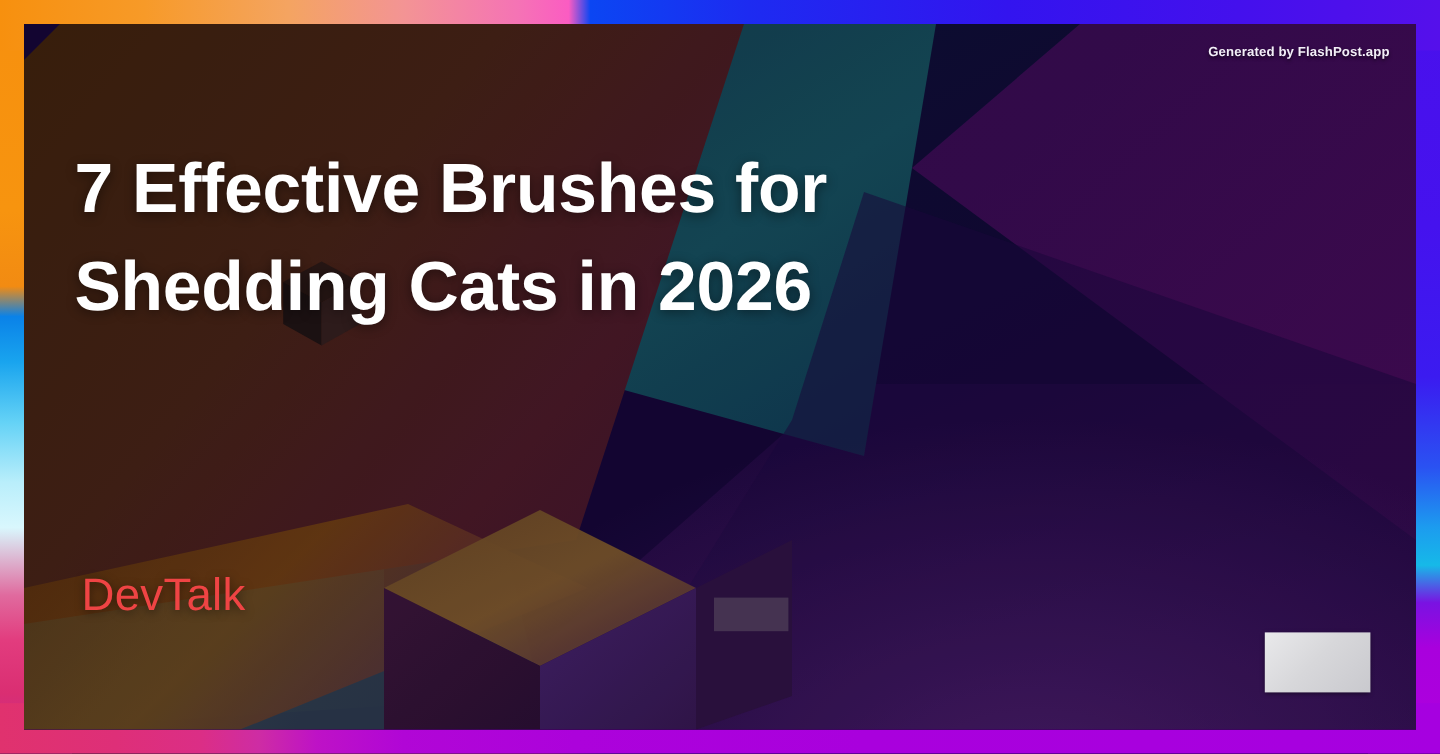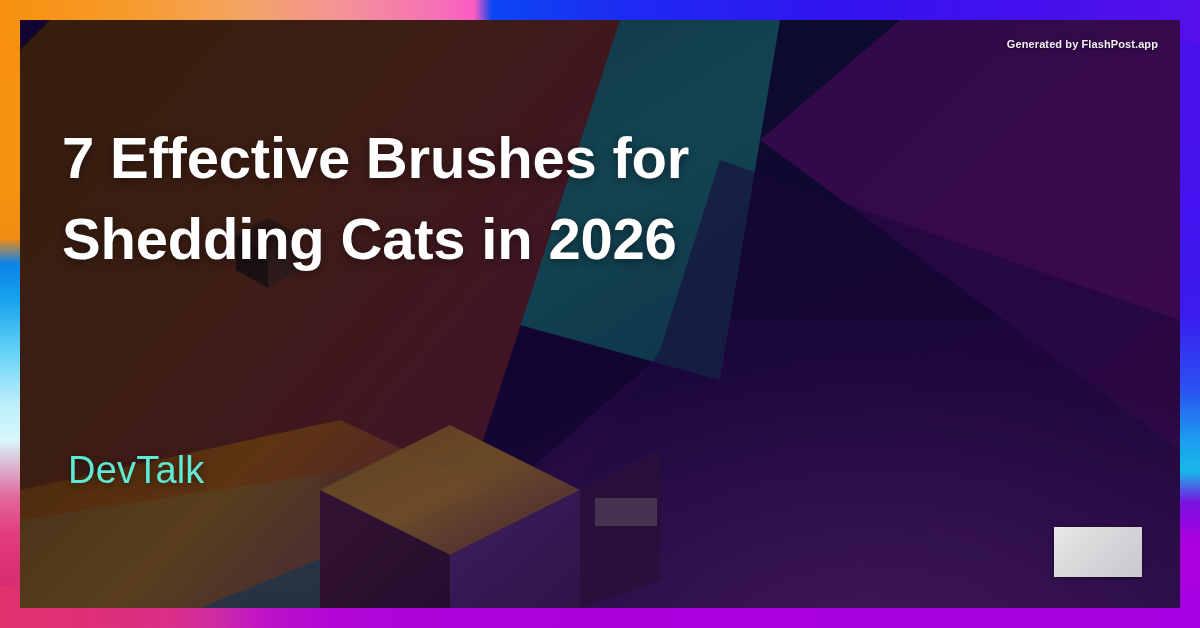--- a/index.html
+++ b/index.html
@@ -165,22 +165,22 @@
     font-size: 58px;
     line-height: 1.40;
     font-weight: bold;
     letter-spacing: -0.2px;
     text-shadow: 0 2px 10px rgba(0,0,0,0.45);
   }
 
   #brand {
     position: absolute;
     left: 48px;
-    bottom: 116px;
-    color: #5eead4;
+    bottom: 90px;
+    color: #ef4444;
     font-size: 38px;
     font-weight: normal;
     letter-spacing: 0.2px;
     text-shadow: 0 2px 8px rgba(0,0,0,0.5);
   }
 
   
   #logo-plaque {
     position: absolute;
     right: 38px;

